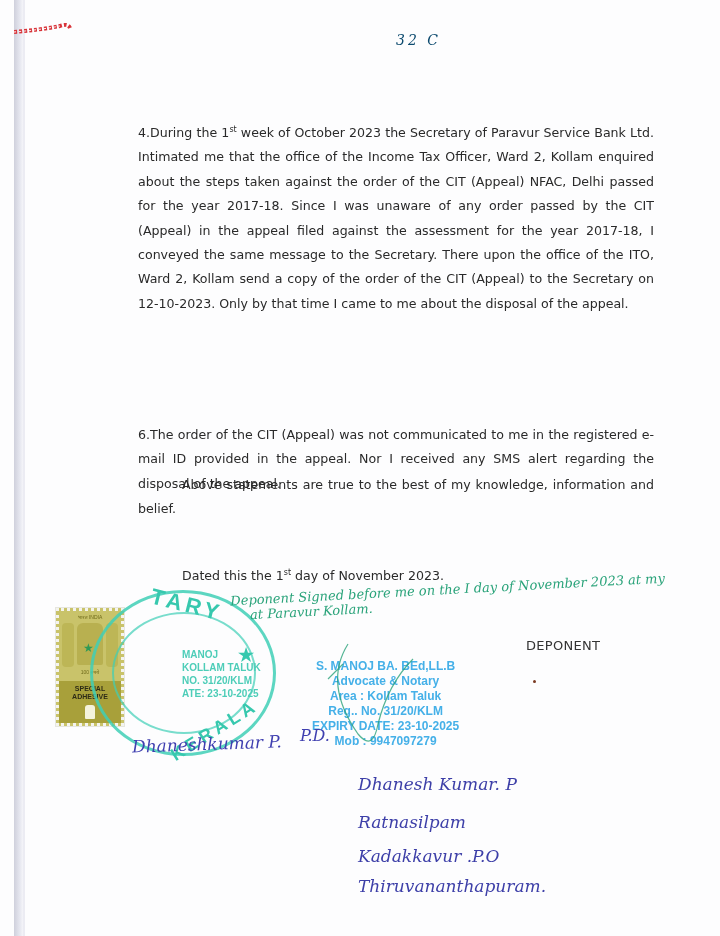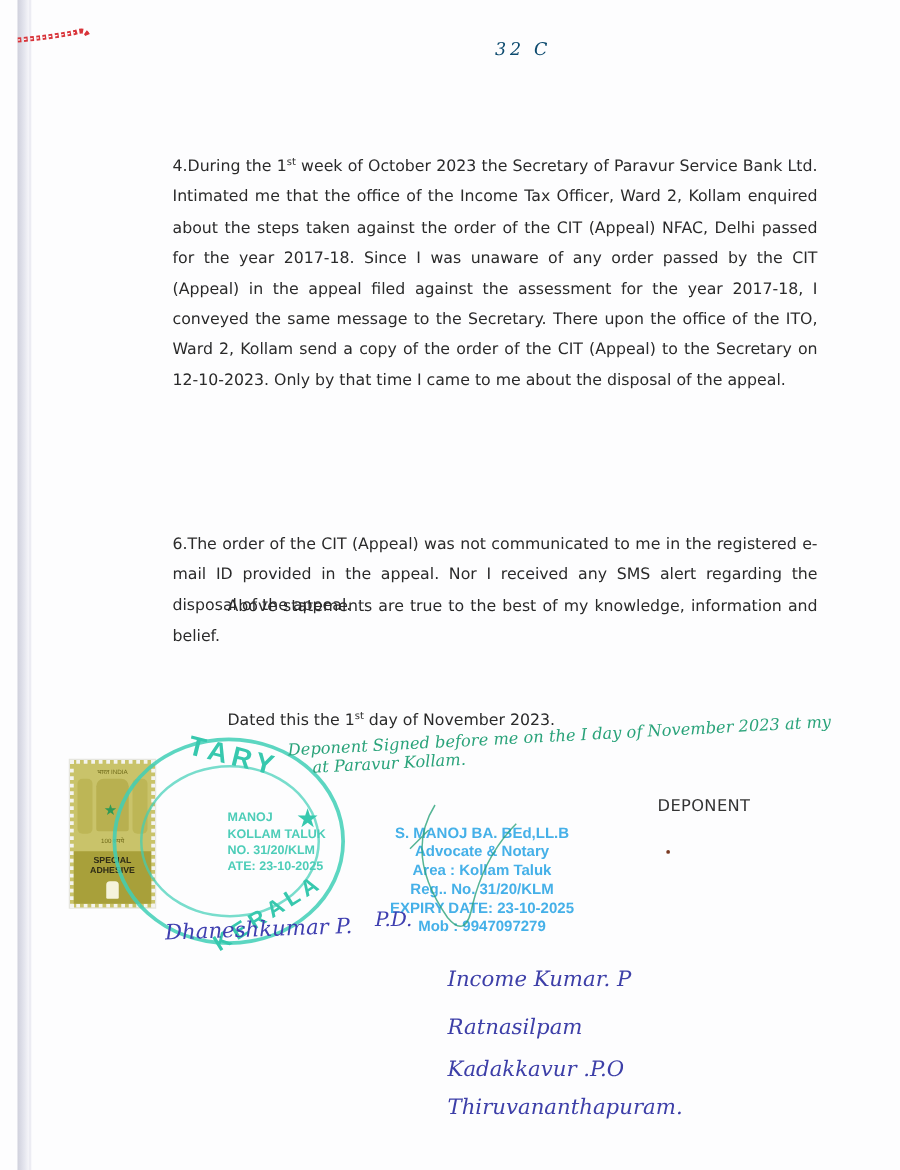--- a/index.html
+++ b/index.html
@@ -116,17 +116,17 @@
   <svg class="green-flourish" style="left:318px; top:624px; width:110px; height:130px" viewBox="0 0 110 130">
     <path d="M30 20 Q5 60 40 110 Q55 128 60 100 Q70 60 95 35 M10 55 L25 40" stroke="#2aa37a" stroke-width="1.2" fill="none" opacity="0.8"></path>
   </svg>
 
   <div class="deponent-label">DEPONENT</div>
   <div class="speck" style="left:533px; top:680px"></div>
 
   <div class="sig sig-main">Dhaneshkumar P.</div>
   <div class="sig sig-notary">P.D.</div>
 
-  <div class="hand h1">Income Kumar. P</div>
+  <div class="hand h1">Dhanesh Kumar. P</div>
   <div class="hand h2">Ratnasilpam</div>
   <div class="hand h3">Kadakkavur .P.O</div>
   <div class="hand h4">Thiruvananthapuram.</div>
 </div>
 
 </body></html>

